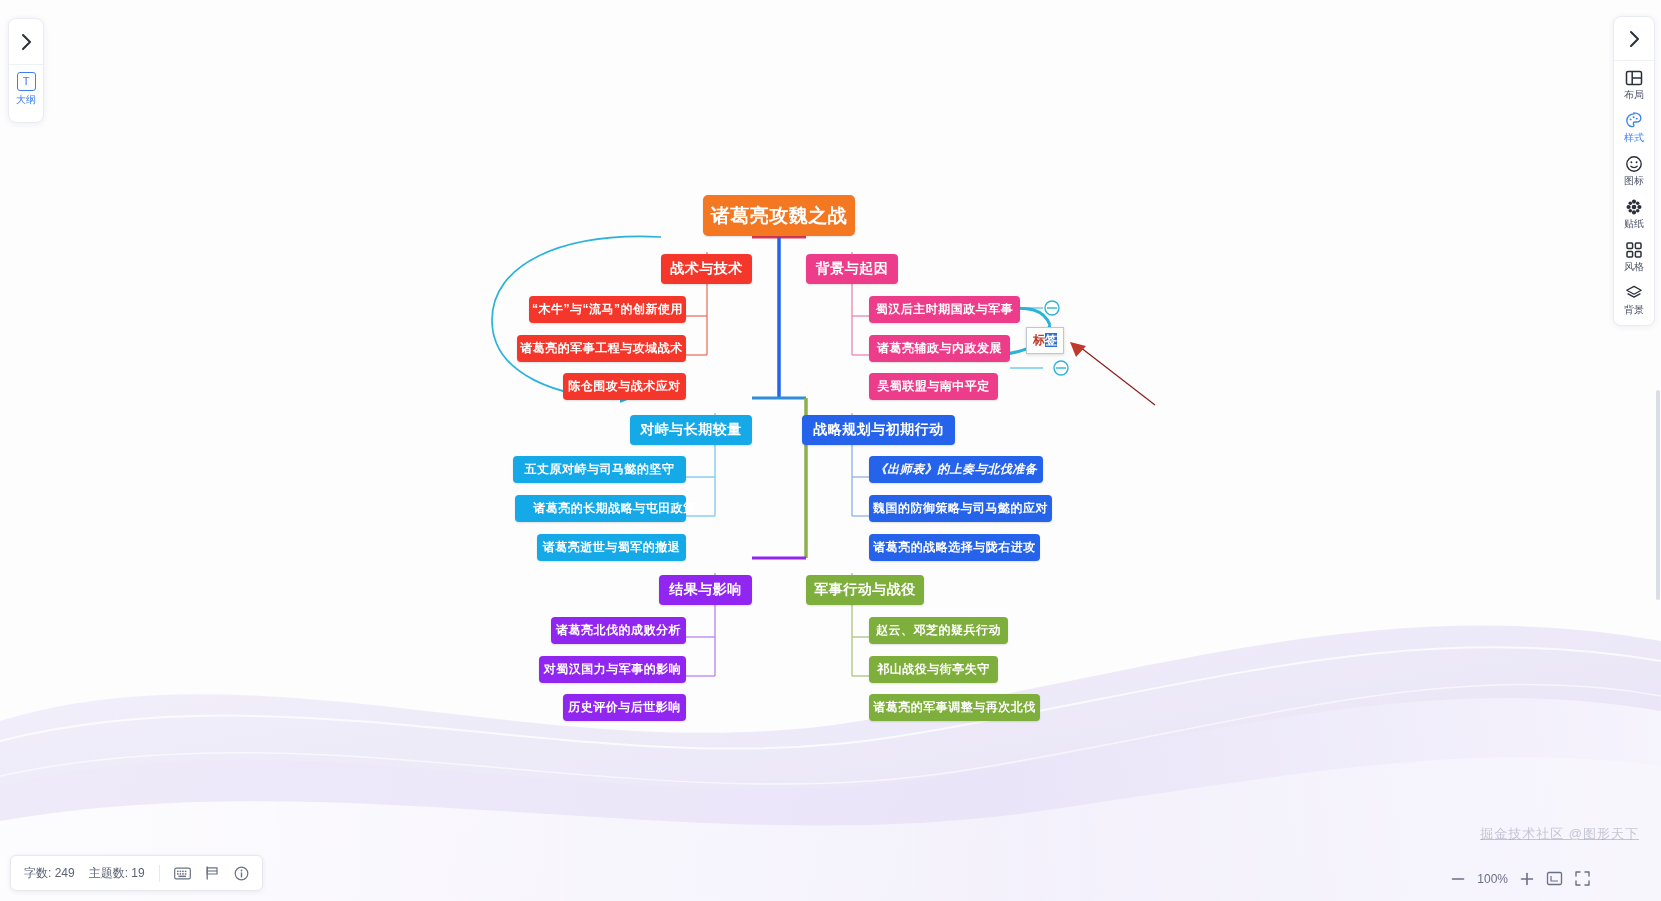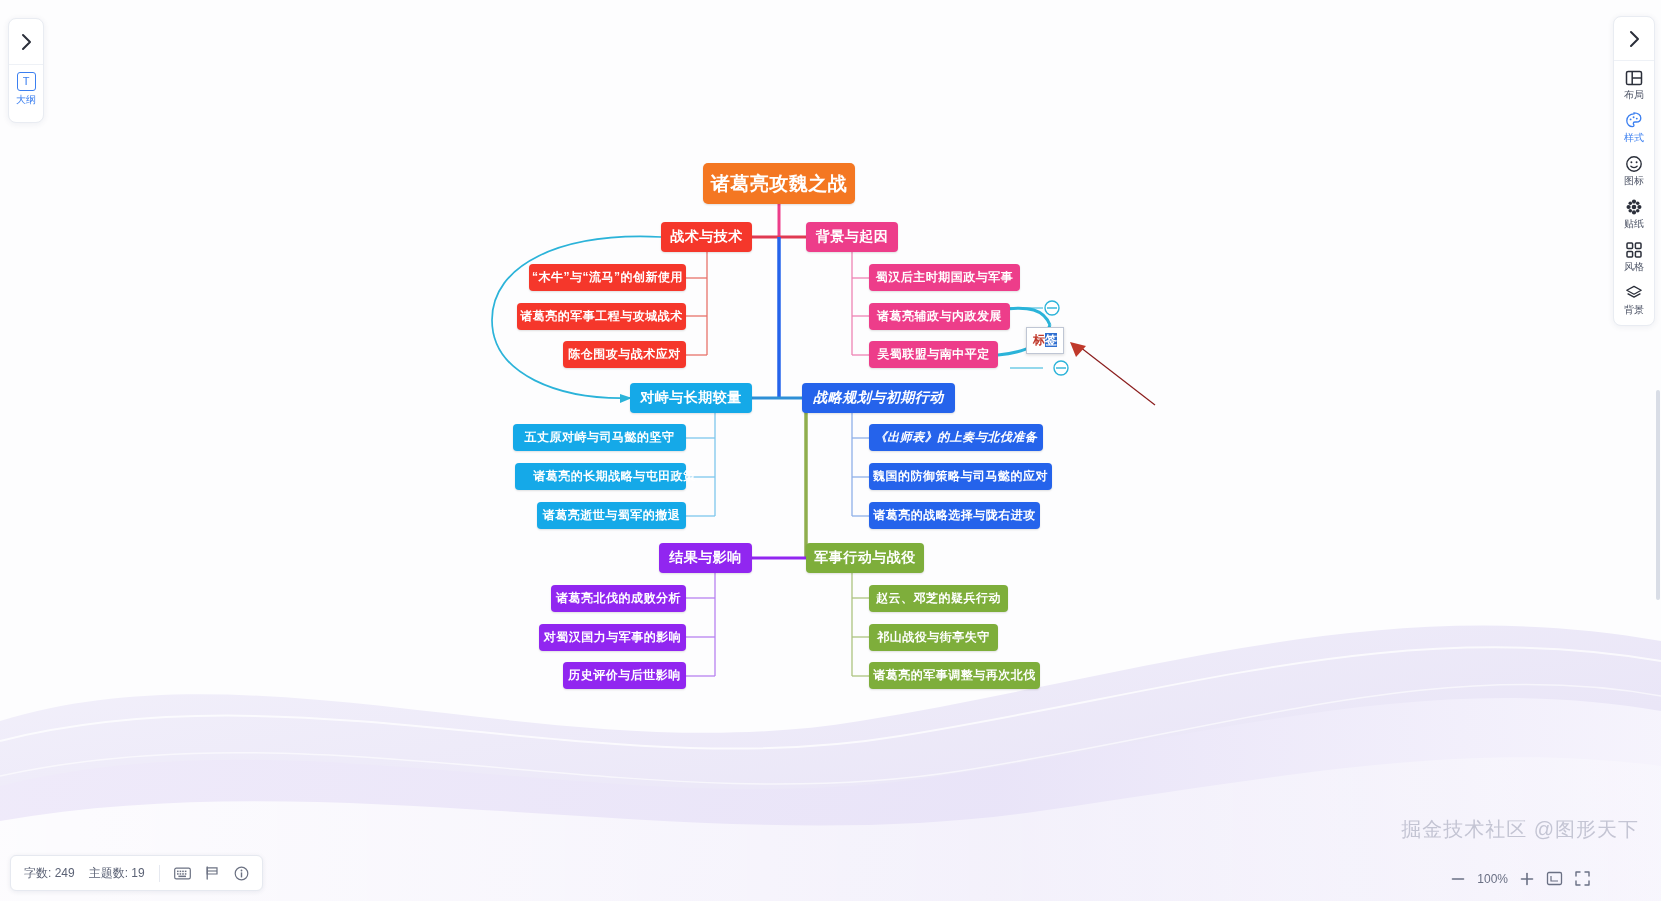--- a/index.html
+++ b/index.html
@@ -91,20 +91,21 @@
     position: absolute;
     border-radius: 4px;
     color: #ffffff;
     font-weight: bold;
     display: flex; align-items: center; justify-content: center;
     white-space: nowrap;
     letter-spacing: .5px;
     z-index: 14;
     cursor: pointer;
     box-shadow: 0 1px 2px rgba(0,0,0,.12);
+    margin-top: 32px;
   }
   .node.root { font-size: 19px; border-radius: 5px; }
   .node.main { font-size: 14px; }
   .node.sub  { font-size: 12px; font-weight: bold; }
 
   
   #rel-label {
     position: absolute;
     z-index: 30;
     background: #ffffff;
@@ -149,25 +150,26 @@
   #zoombar {
     position: absolute; right: 70px; bottom: 14px;
     display: flex; align-items: center; gap: 11px;
     z-index: 40;
     font-size: 12px; color: #6a7084;
   }
   #zoombar .zb { cursor: pointer; display:flex; align-items:center; }
 
   #watermark {
     position: absolute; right: 22px; bottom: 58px;
-    font-size: 20px; color: rgba(120,125,150,.40);
+    font-size: 13px; color: rgba(120,125,150,.40);
     letter-spacing: 1px;
     z-index: 35;
     user-select: none;
     white-space: nowrap;
+    text-decoration: underline;
   }
 </style>
 </head>
 <body>
 
 <div id="app">
 
   <div id="canvas">
     <div class="wave-wrap">
       <svg width="1661" height="330" viewBox="0 0 1661 330" preserveAspectRatio="none">
@@ -265,21 +267,21 @@
         <div class="node sub" style="left: 517px; top: 303px; width: 169px; height: 27px; background: rgb(245, 55, 43);">诸葛亮的军事工程与攻城战术</div>
         <div class="node sub" style="left: 563px; top: 341px; width: 123px; height: 27px; background: rgb(245, 55, 43);">陈仓围攻与战术应对</div>
         <div class="node main" style="left: 806px; top: 222px; width: 92px; height: 30px; background: rgb(237, 61, 138);">背景与起因</div>
         <div class="node sub" style="left: 869px; top: 264px; width: 151px; height: 27px; background: rgb(237, 61, 138);">蜀汉后主时期国政与军事</div>
         <div class="node sub" style="left: 869px; top: 303px; width: 141px; height: 27px; background: rgb(237, 61, 138);">诸葛亮辅政与内政发展</div>
         <div class="node sub" style="left: 869px; top: 341px; width: 129px; height: 27px; background: rgb(237, 61, 138);">吴蜀联盟与南中平定</div>
         <div class="node main" style="left: 630px; top: 383px; width: 122px; height: 30px; background: rgb(21, 169, 232);">对峙与长期较量</div>
         <div class="node sub" style="left: 513px; top: 424px; width: 173px; height: 27px; background: rgb(21, 169, 232);">五丈原对峙与司马懿的坚守</div>
         <div class="node sub" style="left: 515px; top: 463px; width: 171px; height: 27px; background: rgb(21, 169, 232); padding-left: 28px;">诸葛亮的长期战略与屯田政策</div>
         <div class="node sub" style="left: 537px; top: 502px; width: 149px; height: 27px; background: rgb(21, 169, 232);">诸葛亮逝世与蜀军的撤退</div>
-        <div class="node main" style="left: 802px; top: 383px; width: 153px; height: 30px; background: rgb(37, 99, 235); font-style: italic;">战略规划与初期行动</div>
+        <div class="node main" style="left: 802px; top: 383px; width: 153px; height: 30px; background: rgb(37, 99, 235);">战略规划与初期行动</div>
         <div class="node sub" style="left: 869px; top: 424px; width: 174px; height: 27px; background: rgb(37, 99, 235); font-style: italic;">《出师表》的上奏与北伐准备</div>
         <div class="node sub" style="left: 869px; top: 463px; width: 183px; height: 27px; background: rgb(37, 99, 235);">魏国的防御策略与司马懿的应对</div>
         <div class="node sub" style="left: 869px; top: 502px; width: 171px; height: 27px; background: rgb(37, 99, 235);">诸葛亮的战略选择与陇右进攻</div>
         <div class="node main" style="left: 659px; top: 543px; width: 93px; height: 30px; background: rgb(145, 38, 240);">结果与影响</div>
         <div class="node sub" style="left: 551px; top: 585px; width: 135px; height: 27px; background: rgb(145, 38, 240);">诸葛亮北伐的成败分析</div>
         <div class="node sub" style="left: 539px; top: 624px; width: 147px; height: 27px; background: rgb(145, 38, 240);">对蜀汉国力与军事的影响</div>
         <div class="node sub" style="left: 563px; top: 662px; width: 123px; height: 27px; background: rgb(145, 38, 240);">历史评价与后世影响</div>
         <div class="node main" style="left: 806px; top: 543px; width: 118px; height: 30px; background: rgb(126, 174, 59);">军事行动与战役</div>
         <div class="node sub" style="left: 869px; top: 585px; width: 139px; height: 27px; background: rgb(126, 174, 59);">赵云、邓芝的疑兵行动</div>
         <div class="node sub" style="left: 869px; top: 624px; width: 129px; height: 27px; background: rgb(126, 174, 59);">祁山战役与街亭失守</div>

